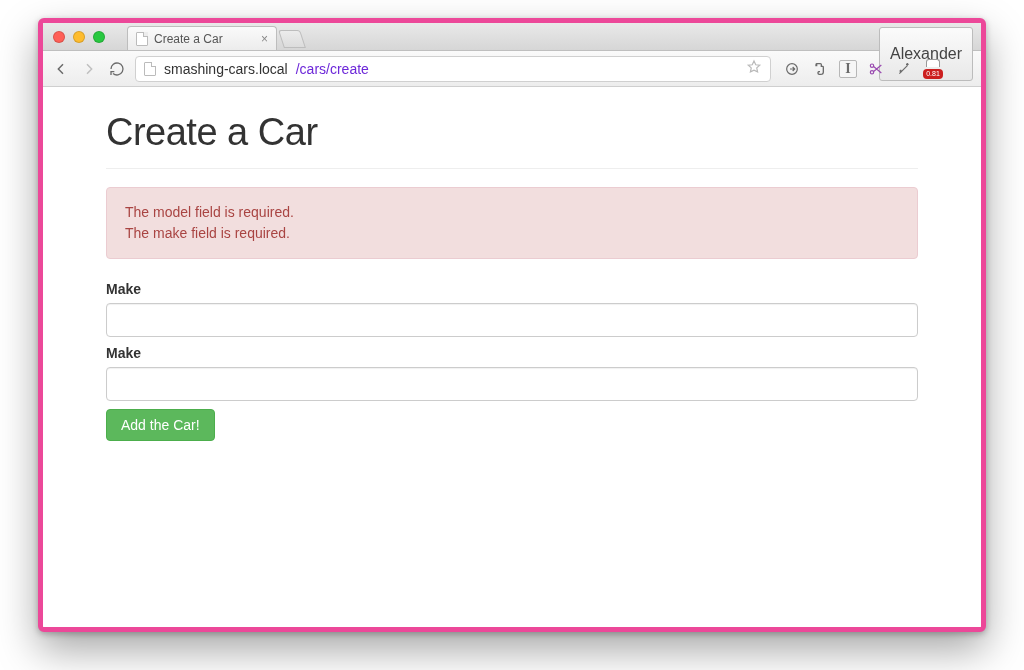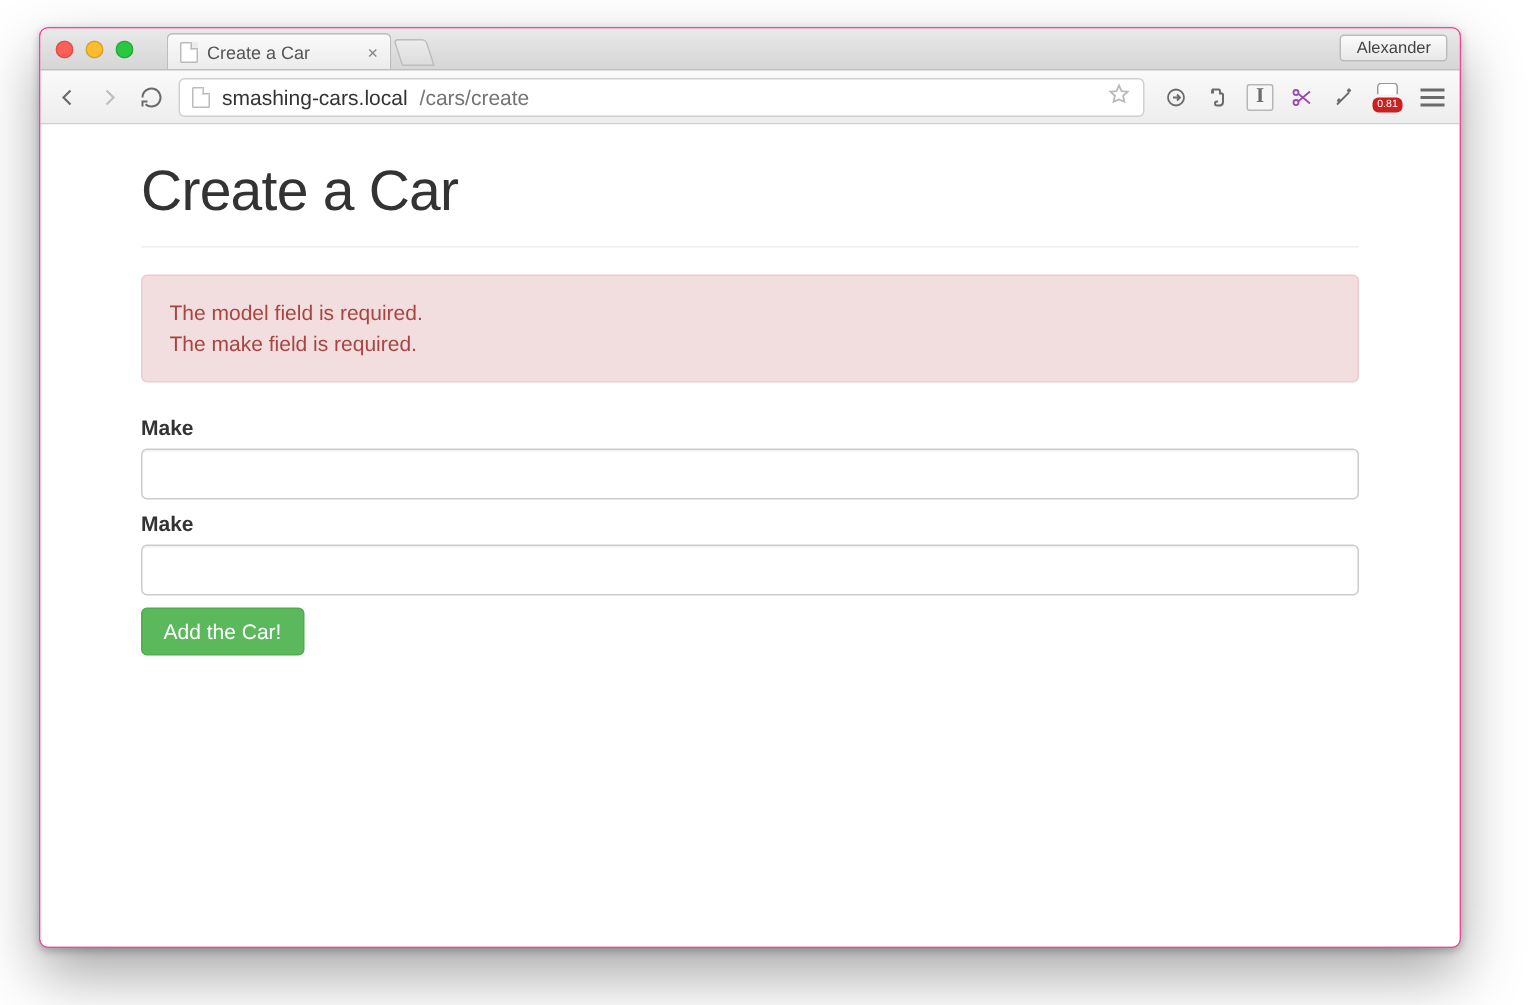--- a/index.html
+++ b/index.html
@@ -1,24 +1,24 @@
 <!DOCTYPE html>
 <html><head>
 <meta charset="utf-8">
 <style>
   * { box-sizing: border-box; margin: 0; padding: 0; }
   html, body { width: 1024px; height: 670px; font-family: -apple-system, "Helvetica Neue", Arial, sans-serif; }
   body { background: #fff; position: relative; }
 
   
   .mac-frame {
-    position: absolute; left: 26px; top: 18px; width: 948px; height: 614px;
+    position: absolute; left: 38px; top: 18px; width: 948px; height: 614px;
     border-radius: 6px; background: #fff;
     box-shadow: 0 18px 40px rgba(0,0,0,0.35), 0 2px 6px rgba(0,0,0,0.25);
-    overflow: hidden; border: 1px solid #ec4899;
+    overflow: hidden; border: 5px solid #ec4899;
   }
 
   
   .titlebar {
     height: 28px; background: linear-gradient(#e9e9e9,#d6d6d6);
     border-bottom: 1px solid #bfbfbf; display: flex; align-items: center;
     padding-left: 10px; position: relative;
   }
   .traffic { display: flex; gap: 8px; align-items: center; }
   .dot { width: 12px; height: 12px; border-radius: 50%; border: 1px solid rgba(0,0,0,0.15); }
@@ -35,40 +35,40 @@
     font-size: 12px; color: #555; position: relative; min-width: 150px;
   }
   .tab .page-icon { width: 12px; height: 14px; border: 1px solid #bbb; border-radius: 1px; position: relative; background:#fff;}
   .tab .page-icon::after { content:""; position:absolute; right:-1px; top:-1px; width:4px; height:4px; background:#ececec; border-left:1px solid #bbb; border-bottom:1px solid #bbb;}
   .tab .close-x { position: absolute; right: 8px; font-size: 12px; color: #888; }
   .new-tab { width: 22px; height: 18px; margin-left:4px; margin-bottom:2px;
     background: linear-gradient(#ececec,#dcdcdc); border:1px solid #bdbdbd; border-radius: 3px 3px 0 0; transform: skewX(18deg);}
   .profile-badge {
     position: absolute; right: 8px; top: 4px;
     background: linear-gradient(#fbfbfb,#e8e8e8); border:1px solid #bcbcbc; border-radius:3px;
-    font-size: 11px; padding: 2px 10px; color:#444;
+    font-size: 16px; padding: 17px 10px; color:#444;
   }
 
   
   .toolbar {
     height: 36px; background: linear-gradient(#fafafa,#ededed);
     border-bottom: 1px solid #cfcfcf;
     display: flex; align-items: center; padding: 0 8px; gap: 8px;
   }
   .nav-btn { width: 20px; height: 20px; display:flex; align-items:center; justify-content:center; color:#6b6b6b; }
   .nav-btn.disabled { color:#bfbfbf; }
   .nav-btn svg { width: 16px; height: 16px; }
   .omnibox {
     flex: 1; height: 26px; border:1px solid #d0d0d0; border-radius:4px; background:#fff;
     display:flex; align-items:center; padding: 0 8px; gap: 8px; color:#555; font-size: 14px;
   }
   .omnibox .page-icon { width: 12px; height: 14px; border: 1px solid #bbb; border-radius: 1px; position:relative; }
   .omnibox .page-icon::after { content:""; position:absolute; right:-1px; top:-1px; width:4px; height:4px; background:#fff; border-left:1px solid #bbb; border-bottom:1px solid #bbb;}
   .omnibox .url-host { color:#333; }
-  .omnibox .url-path { color:#737373; }
+  .omnibox .url-path { color:#6d28d9; }
   .omnibox .star { margin-left:auto; color:#b9b9b9; }
   .ext-row { display:flex; align-items:center; gap:10px; padding-left:4px; }
   .ext { width:18px; height:18px; display:flex; align-items:center; justify-content:center; color:#6b6b6b; position:relative; }
   .ext svg { width:16px; height:16px; }
   .ext.letter { font-family: Georgia, 'Times New Roman', serif; font-size:14px; font-weight:bold; border:1px solid #b7b7b7; border-radius:2px; width:18px; height:18px; line-height:16px; text-align:center; background:#f6f6f6;}
   .ext.badge { width:20px; height:16px; }
   .ext.badge .pill { position:absolute; bottom:-2px; left:0; width:20px; height:10px; background:#cc1f1f; border-radius:4px; color:#fff; font-size:7px; line-height:10px; text-align:center; }
   .ext.badge .cap  { position:absolute; top:-2px; left:3px; width:14px; height:8px; background:#fff; border:1px solid #999; border-bottom:none; border-radius:3px 3px 0 0;}
   .menu-btn { width:20px; height:18px; display:flex; flex-direction:column; justify-content:center; gap:3px; padding:0 2px;}
   .menu-btn span { height:2px; background:#6b6b6b; }

